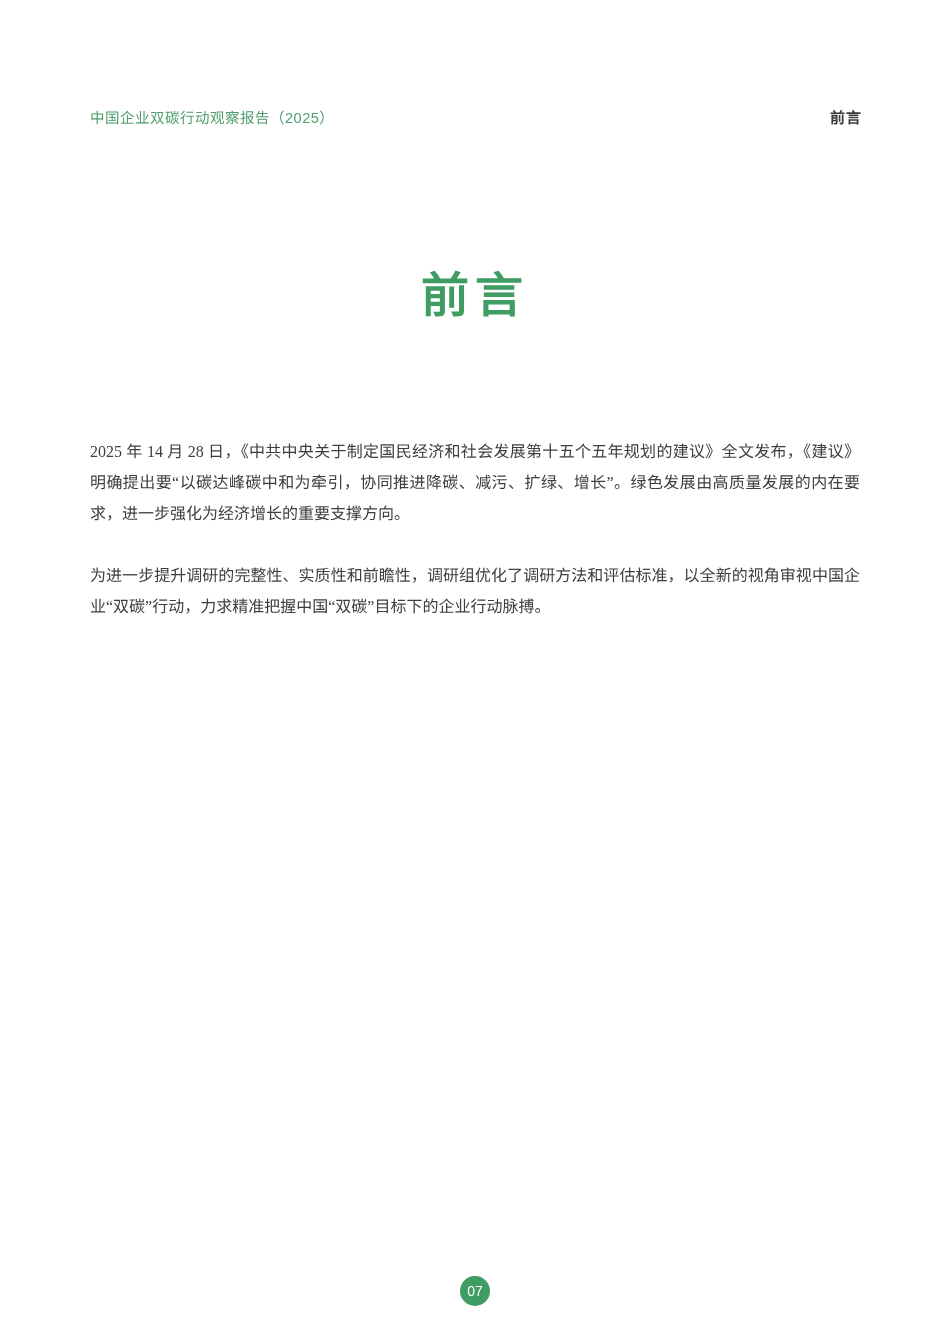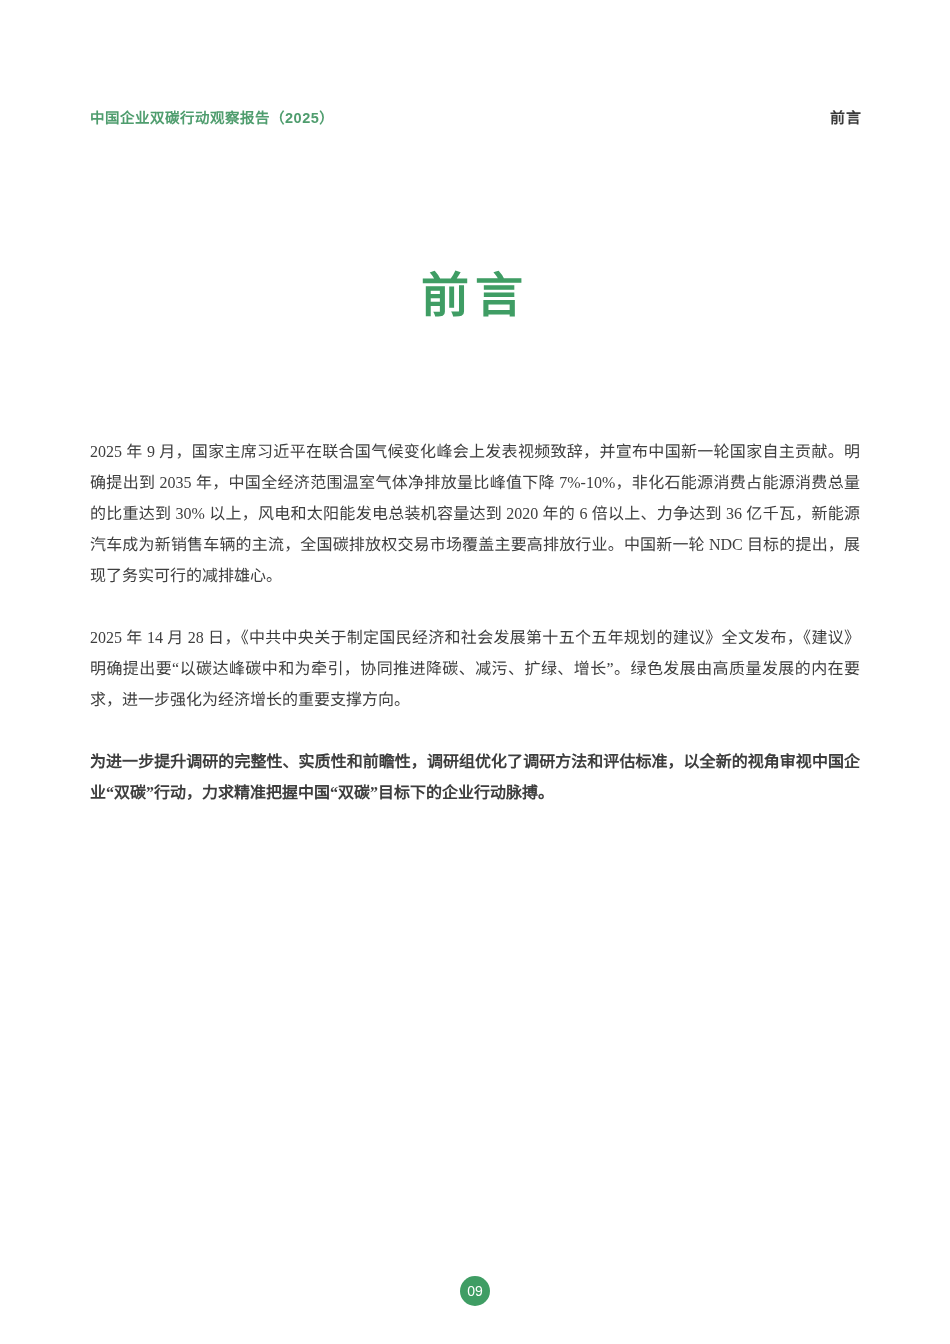--- a/index.html
+++ b/index.html
@@ -22,21 +22,21 @@
     left: 90px;
     right: 88px;
     display: flex;
     justify-content: space-between;
     align-items: baseline;
     font-family: "Liberation Sans", "DejaVu Sans", sans-serif;
   }
   .running-header .left {
     color: #4f9d6e;
     font-size: 14.5px;
-    font-weight: 700;
+    font-weight: 400;
     letter-spacing: 0.5px;
   }
   .running-header .right {
     color: #3a3a3a;
     font-size: 15px;
     font-weight: 700;
     letter-spacing: 1px;
   }
   
   .section-title {
@@ -62,21 +62,21 @@
     color: #3e3e3e;
     font-size: 16px;
     line-height: 31px;
     text-align: justify;
     text-justify: inter-ideograph;
   }
   .body-text p {
     margin: 0 0 31px 0;
     word-break: break-all;
   }
-  .body-text p:last-child { margin-bottom: 0; font-weight: bold; }
+  .body-text p:last-child { margin-bottom: 0; }
   
   .page-number {
     position: absolute;
     top: 1276px;
     left: 50%;
     transform: translateX(-50%);
     width: 30px;
     height: 30px;
     border-radius: 50%;
     background: #3f9d64;
@@ -95,20 +95,19 @@
 <div class="page">
 
   <header class="running-header">
     <span class="left">中国企业双碳行动观察报告（2025）</span>
     <span class="right">前言</span>
   </header>
 
   <h1 class="section-title">前言</h1>
 
   <main class="body-text">
-    <p>2025 年 9 月，国家主席习近平在联合国气候变化峰会上发表视频致辞，并宣布中国新一轮国家自主贡献。明确提出到 2035 年，中国全经济范围温室气体净排放量比峰值下降 7%-10%，非化石能源消费占能源消费总量的比重达到 30% 以上，风电和太阳能发电总装机容量达到 2020 年的 6 倍以上、力争达到 36 亿千瓦，新能源汽车成为新销售车辆的主流，全国碳排放权交易市场覆盖主要高排放行业。中国新一轮 NDC 目标的提出，展现了务实可行的减排雄心。</p>
     <p>2025 年 14 月 28 日，《中共中央关于制定国民经济和社会发展第十五个五年规划的建议》全文发布，《建议》明确提出要“以碳达峰碳中和为牵引，协同推进降碳、减污、扩绿、增长”。绿色发展由高质量发展的内在要求，进一步强化为经济增长的重要支撑方向。</p>
     <p>为进一步提升调研的完整性、实质性和前瞻性，调研组优化了调研方法和评估标准，以全新的视角审视中国企业“双碳”行动，力求精准把握中国“双碳”目标下的企业行动脉搏。</p>
   </main>
 
-  <footer class="page-number">09</footer>
+  <footer class="page-number">07</footer>
 
 </div>
 
 </body></html>

